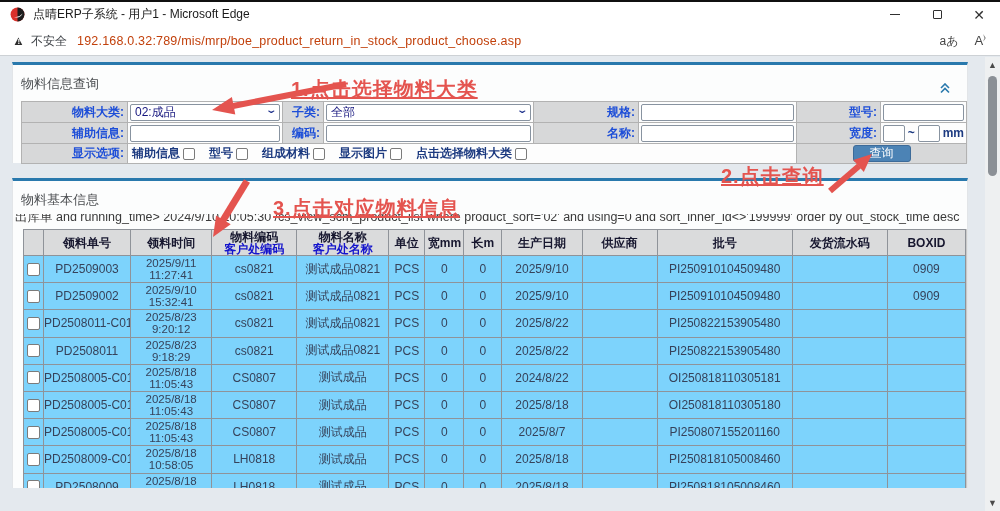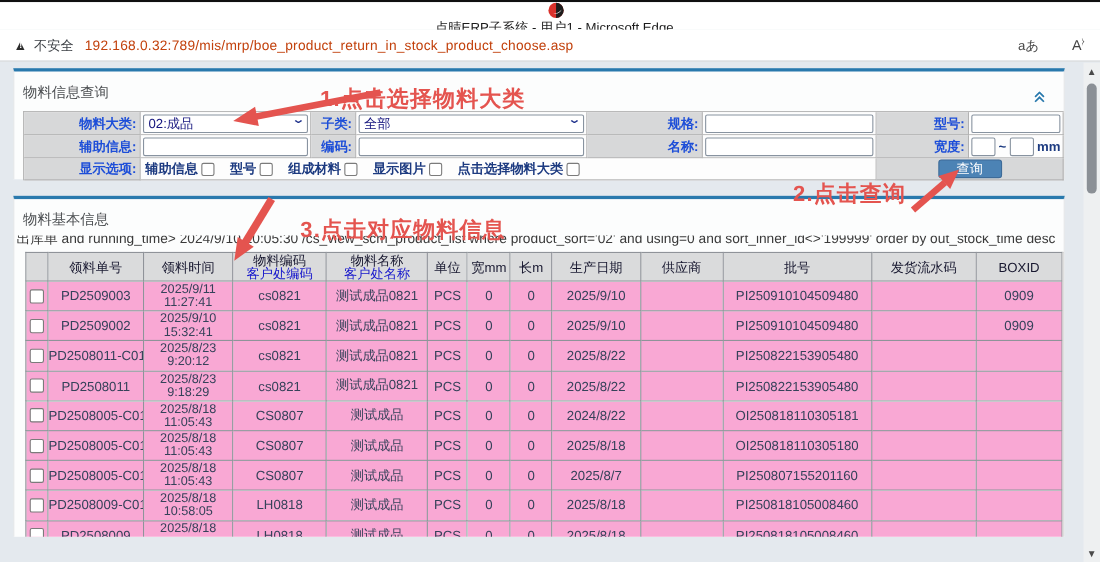--- a/index.html
+++ b/index.html
@@ -3,40 +3,40 @@
 <meta charset="utf-8">
 <style>
   * { margin:0; padding:0; box-sizing:border-box; }
   body { font-family:"Liberation Sans","DejaVu Sans",sans-serif; }
   #screen { position:relative; width:1000px; height:511px; overflow:hidden;
             background:#e4e9ee; }
 
   
   #top-edge { position:absolute; left:0; top:0; width:1000px; height:2px; background:#101010; }
   #titlebar { position:absolute; left:0; top:2px; width:1000px; height:25px; background:#ffffff;
-              display:flex; align-items:center;flex-direction:column; }
+              display:flex; align-items:center; }
   #app-icon { width:15px; height:15px; margin-left:10px; flex:none; }
   #window-title { font-size:12px; color:#1b1b1b; margin-left:8px; white-space:nowrap; }
   #titlebar .spacer { flex:1; }
   .win-btn { width:42px; height:25px; display:flex; align-items:center; justify-content:center;
              color:#303030; font-size:13px; }
   .min-glyph { width:10px; height:1px; background:#303030; display:block; }
   .max-glyph { width:9px; height:9px; border:1px solid #303030; border-radius:1px; display:block; }
   .close-glyph { font-size:14px; line-height:14px; }
 
   #addressbar { position:absolute; left:0; top:27px; width:1000px; height:29px; background:#ffffff;
                 border-bottom:1px solid #cdd1d5; display:flex; align-items:center; padding:0 14px 0 12px;
                 font-size:12px; color:#3b3f44; }
   #warn-icon { position:relative; width:14px; height:14px; margin-right:5px; flex:none; }
   #warn-icon .tri { position:absolute; left:0; top:-1px; color:#2c2c2c; font-size:13px; }
   #warn-icon .bang { position:absolute; left:5.5px; top:3px; color:#ffffff; font-size:8px; font-weight:bold; }
   #security-label { margin-right:10px; }
   #url-text { font-size:12.5px; color:#c2410c; letter-spacing:0.2px; }
   #addressbar .spacer { flex:1; }
-  #translate-icon { font-size:12px; color:#444; margin-right:30px; }
+  #translate-icon { font-size:12px; color:#444; margin-right:16px; }
   #read-aloud-icon { font-size:13px; color:#444; }
   #read-aloud-icon sup { font-size:8px; }
 
   
   .panel { position:absolute; background:#fcfdfd; border-top:3px solid #2979ad;
            border-left:1px solid #e2e5e8; border-right:1px solid #e2e5e8; }
   #panel-query  { left:12px; top:62px;  width:956px; height:101px; }
   #panel-result { left:12px; top:178px; width:956px; height:310px; overflow:hidden; }
   .panel-title { position:absolute; left:8px; top:10px; font-size:13px; color:#4c4f52; }
   #collapse-icon { position:absolute; right:16px; top:18px; }
@@ -71,40 +71,40 @@
   
   #sql-clip { position:absolute; left:2px; top:33px; width:948px; height:13px; overflow:hidden; }
   #sql-text { display:block; margin-top:-5px; font-size:12.5px; color:#3a3a3a; white-space:nowrap; }
 
   
   #mat-table { position:absolute; left:10px; top:48px; border-collapse:collapse; table-layout:fixed;
                width:943px; font-size:12px; color:#36425a; background:#fff; }
   #mat-table th, #mat-table td { border:1px solid #8f9399; text-align:center;
                overflow:hidden; white-space:nowrap; padding:0; }
   #mat-table thead tr { height:26px; }
-  #mat-table th { background:#dadbdc; color:#17172f; font-weight:normal; line-height:12px; }
+  #mat-table th { background:#dadbdc; color:#17172f; font-weight:bold; line-height:12px; }
   #mat-table th .sub { color:#1414cc; display:block; }
-  #mat-table tbody tr { height:27.2px; background:#f9a8d4; }
+  #mat-table tbody tr { height:27.2px; background:#7dd3fc; }
   td.two-line div { line-height:12px; font-size:11.5px; }
   #mat-table .cb { margin:0 auto; width:13px; height:13px; }
 
   
   #table-scrollbar { position:absolute; left:953px; top:48px; width:13px; height:285px;
                      background:#f4f4f4; border:1px solid #c9c9c9; }
   #table-scrollbar .arrow { position:absolute; left:0; width:11px; text-align:center;
                      font-size:8px; color:#5c5c5c; }
   #page-scrollbar { position:absolute; left:985px; top:57px; width:15px; height:454px; background:#eef0f1; }
   #page-scrollbar .arrow { position:absolute; left:0; width:15px; text-align:center;
                      font-size:9px; color:#4a4a4a; }
   #page-scroll-thumb { position:absolute; left:3px; top:19px; width:9px; height:100px;
                      background:#8b9096; border-radius:5px; }
 
   
   .note { position:absolute; color:#e4544f; font-weight:bold; font-size:20px;
-          letter-spacing:1px; z-index:51; white-space:nowrap; }
+          letter-spacing:1px; z-index:51; white-space:nowrap;text-decoration:underline; }
   #note-1 { left:291px; top:76px; }
   #note-2 { left:721px; top:163px; }
   #note-3 { left:273px; top:195px; }
   #arrow-layer { position:absolute; left:0; top:0; z-index:50; pointer-events:none; }
 </style>
 </head>
 <body>
 
 <div id="screen">
 

